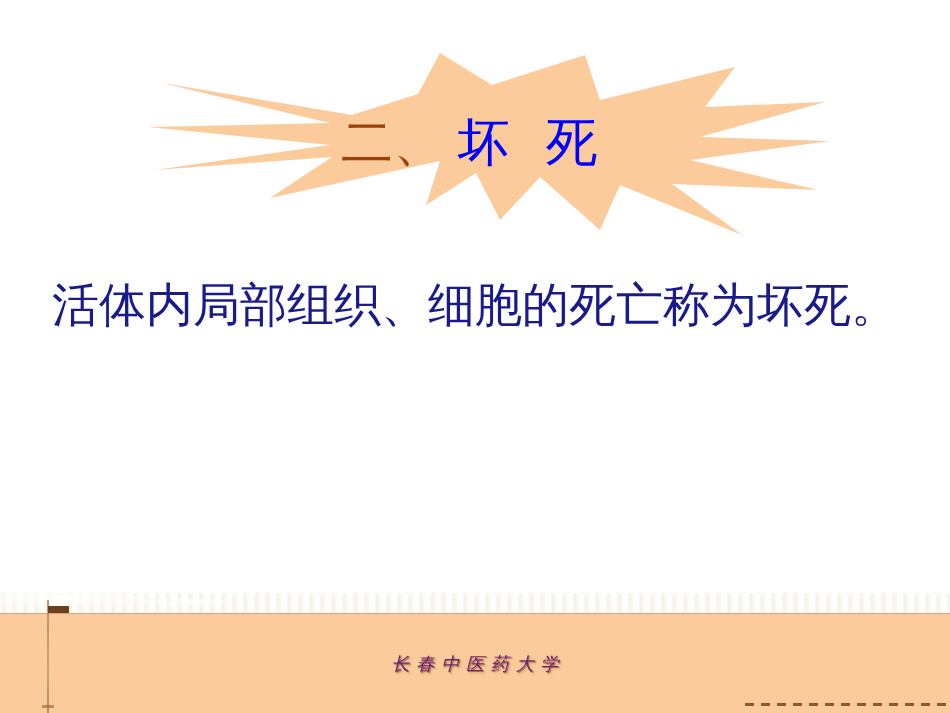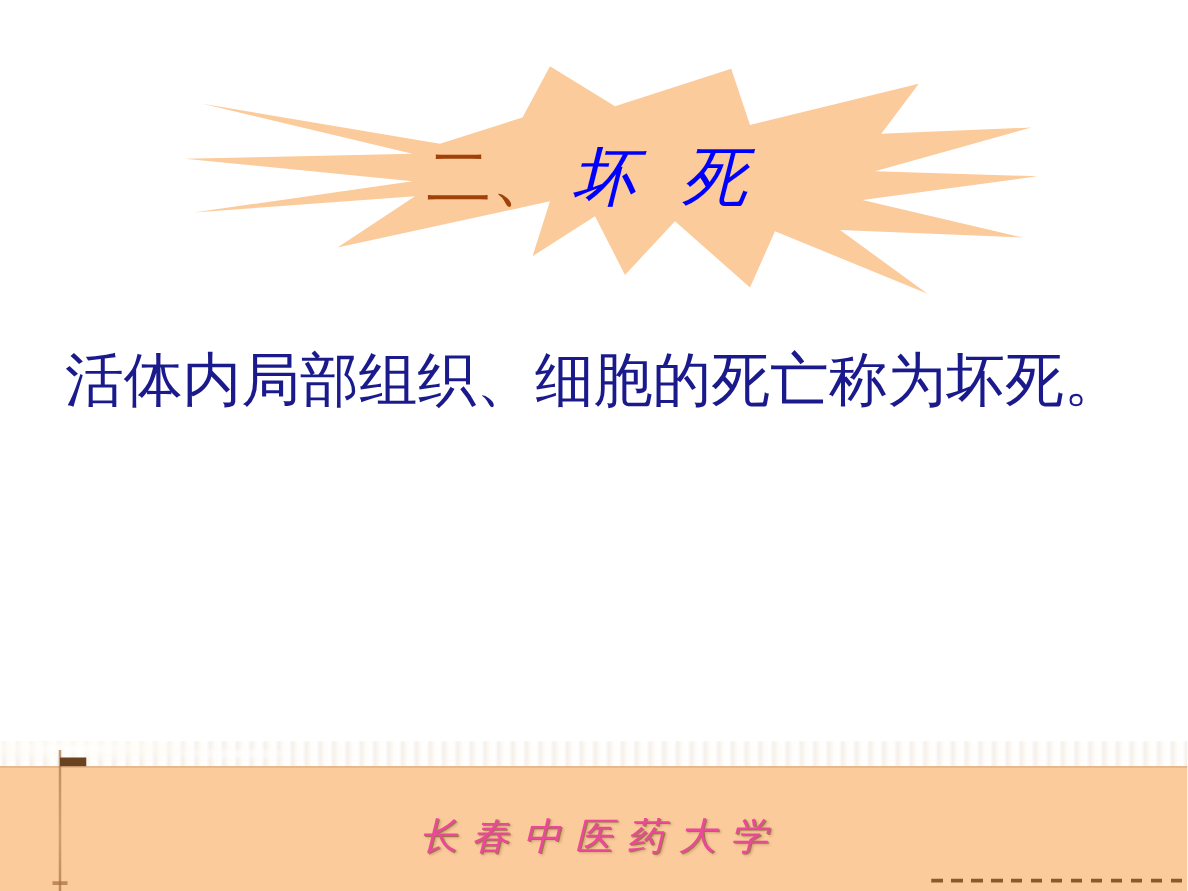--- a/index.html
+++ b/index.html
@@ -55,21 +55,20 @@
     line-height: 1;
     font-weight: 400;
   }
   #title-index {
     color: #A0400A;
   }
   #title-main {
     color: #0000FF;
     letter-spacing: 0.22em;
     padding-left: 12px;
-    font-style: italic;
   }
 
   
   #body-block {
     position: absolute;
     left: 52px;
     top: 282px;
     width: 860px;
   }
   .body-line {
@@ -198,23 +197,23 @@
     width: 21px;
     height: 7px;
     background: #6B4220;
   }
   #footer-title {
     position: absolute;
     left: 0;
     top: 62px;
     width: 950px;
     text-align: center;
-    color: #ec4899;
+    color: #701a75;
     font-family: "Liberation Serif", "DejaVu Serif", serif;
-    font-size: 30px;
+    font-size: 18px;
     line-height: 1;
     letter-spacing: 0.38em;
     text-indent: 0.38em;
     text-shadow:
       1px 1px 0 rgba(110,65,25,0.55),
       2px 2px 2px rgba(110,65,25,0.30);
     font-style: italic;
     white-space: nowrap;
   }
   #dashed-rule {

